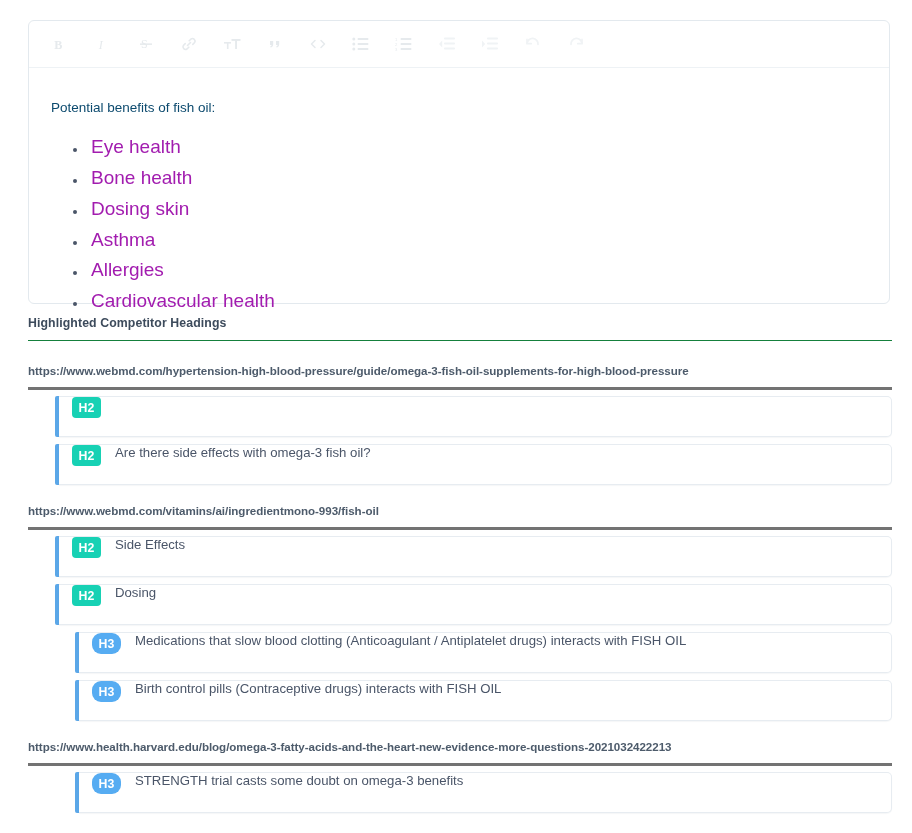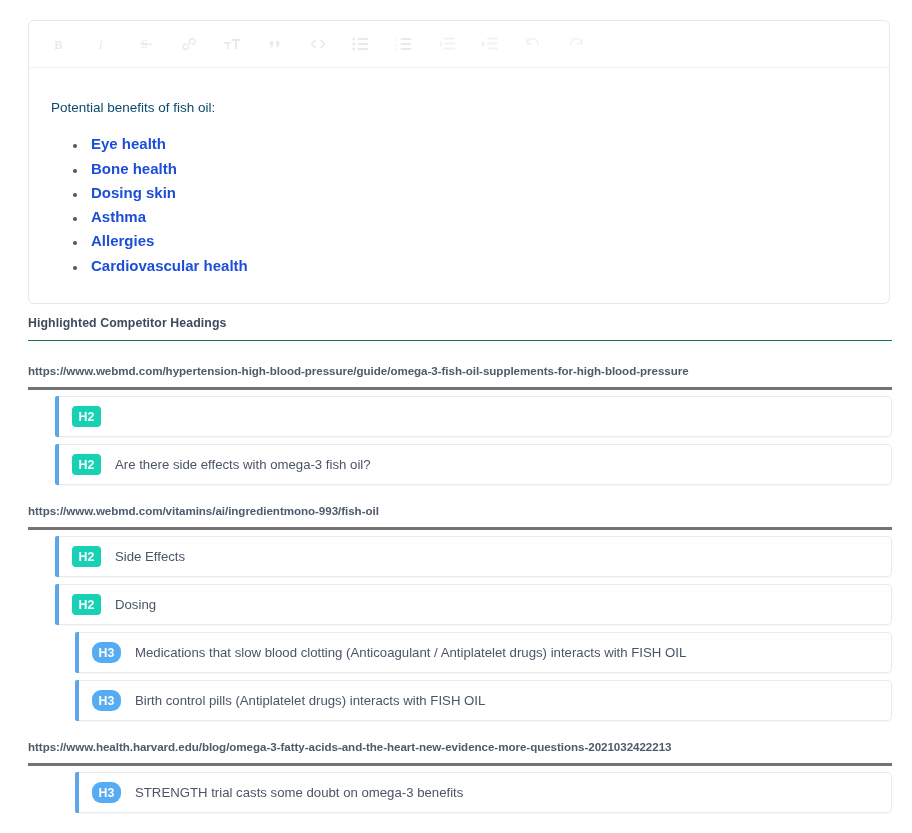--- a/index.html
+++ b/index.html
@@ -45,25 +45,24 @@
     font-size: 13.5px;
     color: #0c4a6e;
     line-height: 1.5;
     margin: 0 0 14px 0;
   }
   .editor-list {
     margin: 0; padding-left: 36px;
     list-style: disc;
   }
   .editor-list li {
-    font-size: 15px;
-    color: #1d4ed8;
+    font-size: 19px;
+    color: #a21caf;
     line-height: 1.62;
     padding-left: 4px;
-    font-weight: bold;
   }
   .editor-list li::marker { color: #4a5568; font-size: 12px; }
 
   
   .section-title-wrap {
     position: absolute; left: 28px; top: 313px; width: 864px;
     border-bottom: 1px solid #15803d;
     padding-bottom: 9px;
   }
   .section-title {
@@ -104,21 +103,21 @@
     border-radius: 2px 0 0 2px;
   }
   .card {
     flex: 1 1 auto;
     background: #ffffff;
     border: 1px solid #e7ecf1;
     border-left: none;
     border-radius: 0 5px 5px 0;
     height: 41px;
     display: flex;
-    align-items: center;
+    align-items: flex-start;
     padding-left: 13px;
     box-shadow: 0 1px 1px rgba(20,40,70,0.04);
   }
   .lvl-badge {
     flex: 0 0 auto;
     min-width: 29px;
     height: 21px;
     border-radius: 4px;
     display: flex; align-items: center; justify-content: center;
     font-size: 12.3px;
@@ -291,21 +290,21 @@
           <div class="accent-bar"></div>
           <div class="card">
             <span class="lvl-badge h3">H3</span>
             <span class="heading-text">Medications that slow blood clotting (Anticoagulant / Antiplatelet drugs) interacts with FISH OIL</span>
           </div>
         </div>
         <div class="heading-row lvl-h3">
           <div class="accent-bar"></div>
           <div class="card">
             <span class="lvl-badge h3">H3</span>
-            <span class="heading-text">Birth control pills (Antiplatelet drugs) interacts with FISH OIL</span>
+            <span class="heading-text">Birth control pills (Contraceptive drugs) interacts with FISH OIL</span>
           </div>
         </div>
       </div>
       <div class="url-wrap"><span class="url-text">https://www.health.harvard.edu/blog/omega-3-fatty-acids-and-the-heart-new-evidence-more-questions-2021032422213</span></div>
       <div class="cards">
         <div class="heading-row lvl-h3">
           <div class="accent-bar"></div>
           <div class="card">
             <span class="lvl-badge h3">H3</span>
             <span class="heading-text">STRENGTH trial casts some doubt on omega-3 benefits</span>

